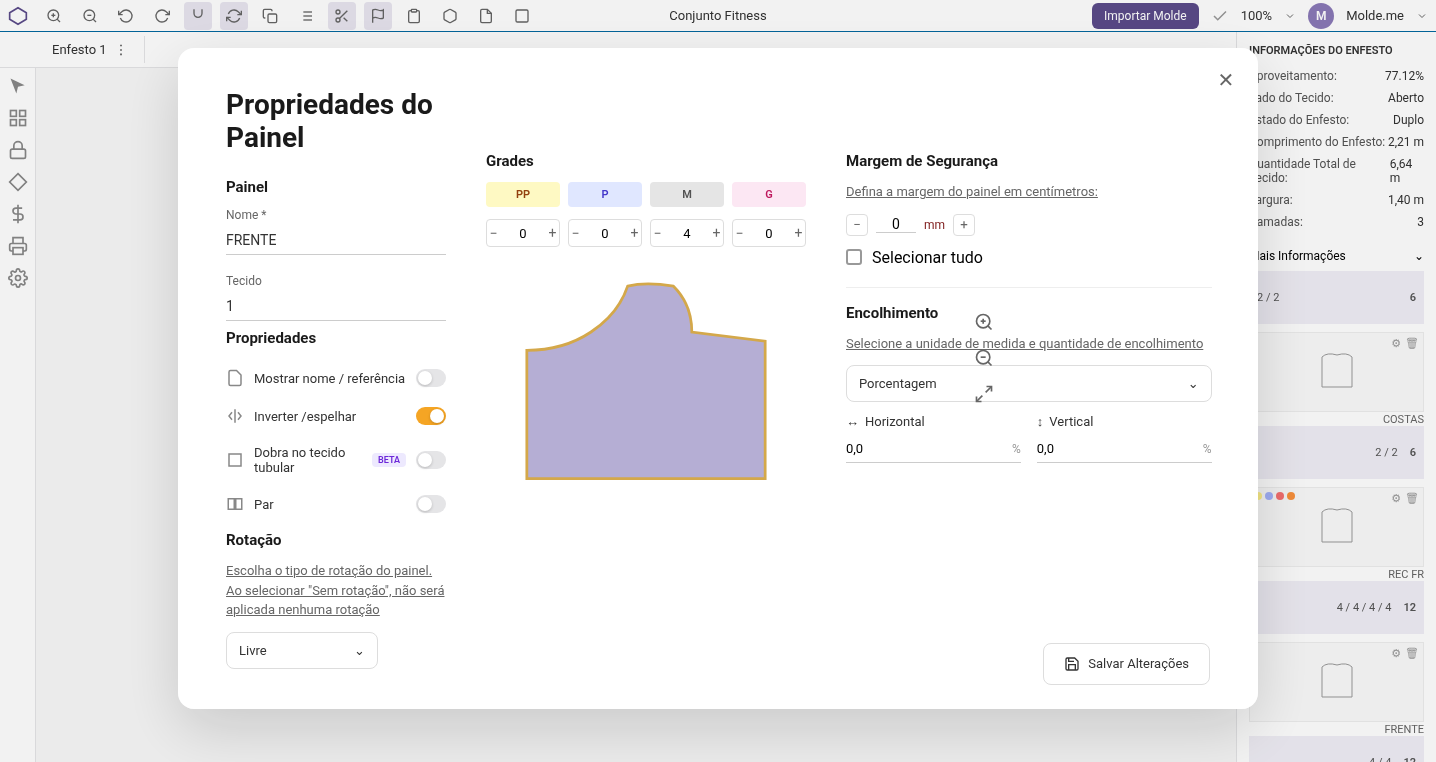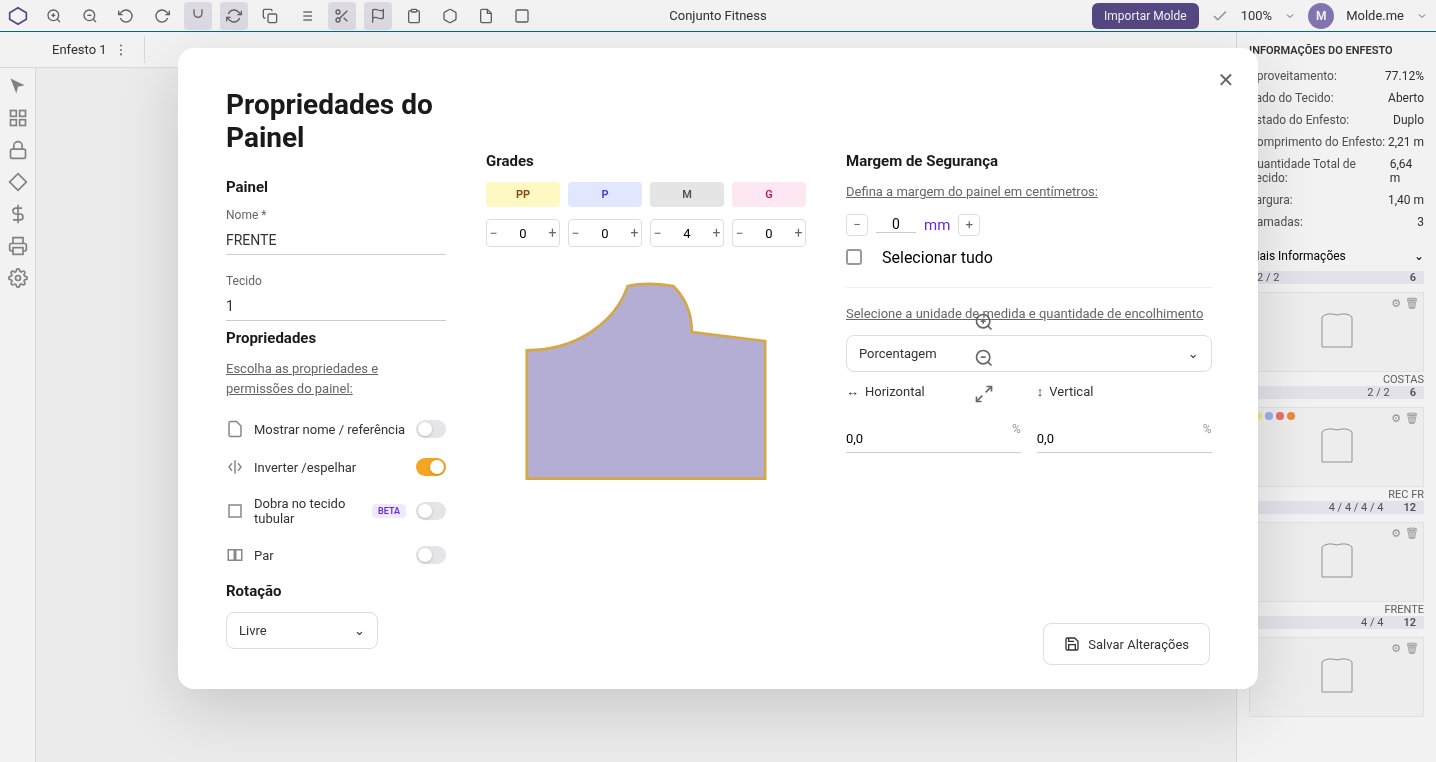--- a/index.html
+++ b/index.html
@@ -29,21 +29,21 @@
 
 .right-panel { position: absolute; right: 0; top: 32px; width: 200px; height: calc(100% - 32px); background: #fff; border-left: 1px solid #e5e5e7; padding: 12px; font-size: 12px; overflow-y: auto; }
 .info-title { font-size: 11px; font-weight: 600; color: #333; margin-bottom: 8px; }
 .info-row { display: flex; justify-content: space-between; padding: 4px 0; color: #555; }
 .info-row .val { color: #333; }
 .more-info { display: flex; justify-content: space-between; align-items: center; padding: 8px 0; cursor: pointer; margin-top: 8px; }
 .piece-card { margin-top: 8px; }
 .piece-thumb { height: 80px; background: #fafafa; border: 1px solid #eee; display: flex; align-items: center; justify-content: center; position: relative; }
 .piece-thumb svg { width: 50px; height: 50px; }
 .piece-label { text-align: right; font-size: 11px; color: #666; margin-top: 1px; }
-.piece-footer { background: #f0eef6; padding: 0 8px; font-size: 11px; color: #555; display: flex; justify-content: flex-end; gap: 8px; }
+.piece-footer { background: #f0eef6; padding: 20px 8px; font-size: 11px; color: #555; display: flex; justify-content: flex-end; gap: 0; }
 .piece-actions { position: absolute; top: 4px; right: 4px; display: flex; gap: 4px; }
 .color-dots { position: absolute; top: 4px; left: 4px; display: flex; gap: 3px; }
 .color-dot { width: 8px; height: 8px; border-radius: 50%; }
 
 
 .canvas-bg { position: absolute; left: 36px; top: 68px; right: 200px; bottom: 0; background: #f8f8f8; }
 
 
 .modal-overlay { position: absolute; inset: 0; background: rgba(0,0,0,0.05); display: flex; align-items: flex-start; justify-content: center; padding-top: 48px; }
 .modal { width: 1080px; max-height: 680px; background: #fff; border-radius: 16px; box-shadow: 0 20px 60px rgba(0,0,0,0.15); padding: 40px 48px; position: relative; display: flex; gap: 40px; overflow-y: auto; }
@@ -77,32 +77,32 @@
 .toggle { width: 30px; height: 18px; border-radius: 9px; background: #e5e5e7; position: relative; cursor: pointer; }
 .toggle::after { content: ''; position: absolute; width: 14px; height: 14px; border-radius: 50%; background: #fff; top: 2px; left: 2px; transition: left 0.2s; box-shadow: 0 1px 3px rgba(0,0,0,0.2); }
 .toggle.on { background: #f5a524; }
 .toggle.on::after { left: 14px; }
 
 .select-box { width: 100%; padding: 10px 12px; border: 1px solid #ddd; border-radius: 8px; font-size: 13px; color: #333; background: #fff; display: flex; justify-content: space-between; align-items: center; cursor: pointer; }
 
 .margin-stepper { display: flex; align-items: center; gap: 8px; }
 .margin-stepper .step-btn { width: 22px; height: 22px; border: 1px solid #ddd; border-radius: 4px; background: #fff; cursor: pointer; display: flex; align-items: center; justify-content: center; color: #666; }
 .margin-stepper input { width: 40px; text-align: center; border: none; border-bottom: 1px solid #ccc; font-size: 14px; outline: none; }
-.margin-stepper .unit { font-size: 15px; color: #6d28d9; }
-
-.checkbox-row { display: flex; align-items: center; gap: 20px; padding: 12px 0; }
+.margin-stepper .unit { font-size: 12px; color: #7f1d1d; }
+
+.checkbox-row { display: flex; align-items: center; gap: 10px; padding: 12px 0; }
 .checkbox { width: 16px; height: 16px; border: 2px solid #999; border-radius: 3px; cursor: pointer; }
 
 .hr { border: none; border-top: 1px solid #eee; margin: 8px 0 16px; }
 
 .shrink-inputs { display: flex; gap: 16px; margin-top: 12px; }
 .shrink-col { flex: 1; }
 .shrink-label { display: flex; align-items: center; gap: 6px; font-size: 13px; color: #333; margin-bottom: 6px; }
 .shrink-field { display: flex; align-items: center; border-bottom: 1px solid #ccc; }
-.shrink-field input { flex: 1; border: none; padding: 6px 0; font-size: 13px; outline: none; margin-top: 20px; }
+.shrink-field input { flex: 1; border: none; padding: 6px 0; font-size: 13px; outline: none; }
 .shrink-field .pct { font-size: 12px; color: #999; }
 
 .save-btn { position: absolute; bottom: 24px; right: 48px; padding: 12px 20px; border: 1px solid #ddd; border-radius: 8px; background: #fff; font-size: 13px; color: #333; cursor: pointer; display: flex; align-items: center; gap: 8px; }
 
 .preview-shape { width: 280px; height: 220px; }
 .zoom-btns { display: flex; flex-direction: column; gap: 8px; position: absolute; right: 260px; top: 260px; }
 .zoom-btn { width: 28px; height: 28px; cursor: pointer; color: #666; display: flex; align-items: center; justify-content: center; }
 </style>
 </head>
 <body>
@@ -380,21 +380,20 @@
     <div class="col col-left">
       <h1>Propriedades do Painel</h1>
       <h3>Painel</h3>
       <label class="field-label">Nome *</label>
       <input class="field-input" value="FRENTE" style="">
       <br><br>
       <label class="field-label">Tecido</label>
       <input class="field-input" value="1" style="">
       <br>
       <h3>Propriedades</h3>
-      <p class="desc">Escolha as propriedades e permissões do painel:</p>
 
       <div class="prop-row">
         <svg class="prop-icon" viewBox="0 0 24 24" fill="none" stroke="currentColor" stroke-width="2">
             <path d="M14 2H6a2 2 0 0 0-2 2v16a2 2 0 0 0 2 2h12a2 2 0 0 0 2-2V8z"></path>
           </svg>
         <span class="prop-text">Mostrar nome / referência</span>
         <div class="toggle"></div>
       </div>
       <div class="prop-row">
         <svg class="prop-icon" viewBox="0 0 24 24" fill="none" stroke="currentColor" stroke-width="2">
@@ -414,20 +413,21 @@
       <div class="prop-row">
         <svg class="prop-icon" viewBox="0 0 24 24" fill="none" stroke="currentColor" stroke-width="2">
             <rect x="3" y="5" width="8" height="14"></rect>
             <rect x="13" y="5" width="8" height="14"></rect>
           </svg>
         <span class="prop-text">Par</span>
         <div class="toggle"></div>
       </div>
 
       <h3>Rotação</h3>
+      <p class="desc">Escolha o tipo de rotação do painel. Ao selecionar "Sem rotação", não será aplicada nenhuma rotação</p>
       <div class="select-box" style="width:152px">
         <span>Livre</span>
         <span>⌄</span>
       </div>
     </div>
 
     <div class="col col-mid">
       <div style="height:56px"></div>
       <h3>Grades</h3>
       <div class="grade-row">
@@ -500,20 +500,21 @@
         <button class="step-btn">−</button>
         <input value="0" style="">
         <span class="unit">mm</span>
         <button class="step-btn">+</button>
       </div>
       <div class="checkbox-row">
         <div class="checkbox"></div>
         <span>Selecionar tudo</span>
       </div>
       <hr class="hr">
+      <h3>Encolhimento</h3>
       <p class="desc">Selecione a unidade de medida e quantidade de encolhimento</p>
       <div class="select-box">
         <span>Porcentagem</span>
         <span>⌄</span>
       </div>
       <div class="shrink-inputs">
         <div class="shrink-col">
           <div class="shrink-label">
               <span>↔</span>
               <span>Horizontal</span>

